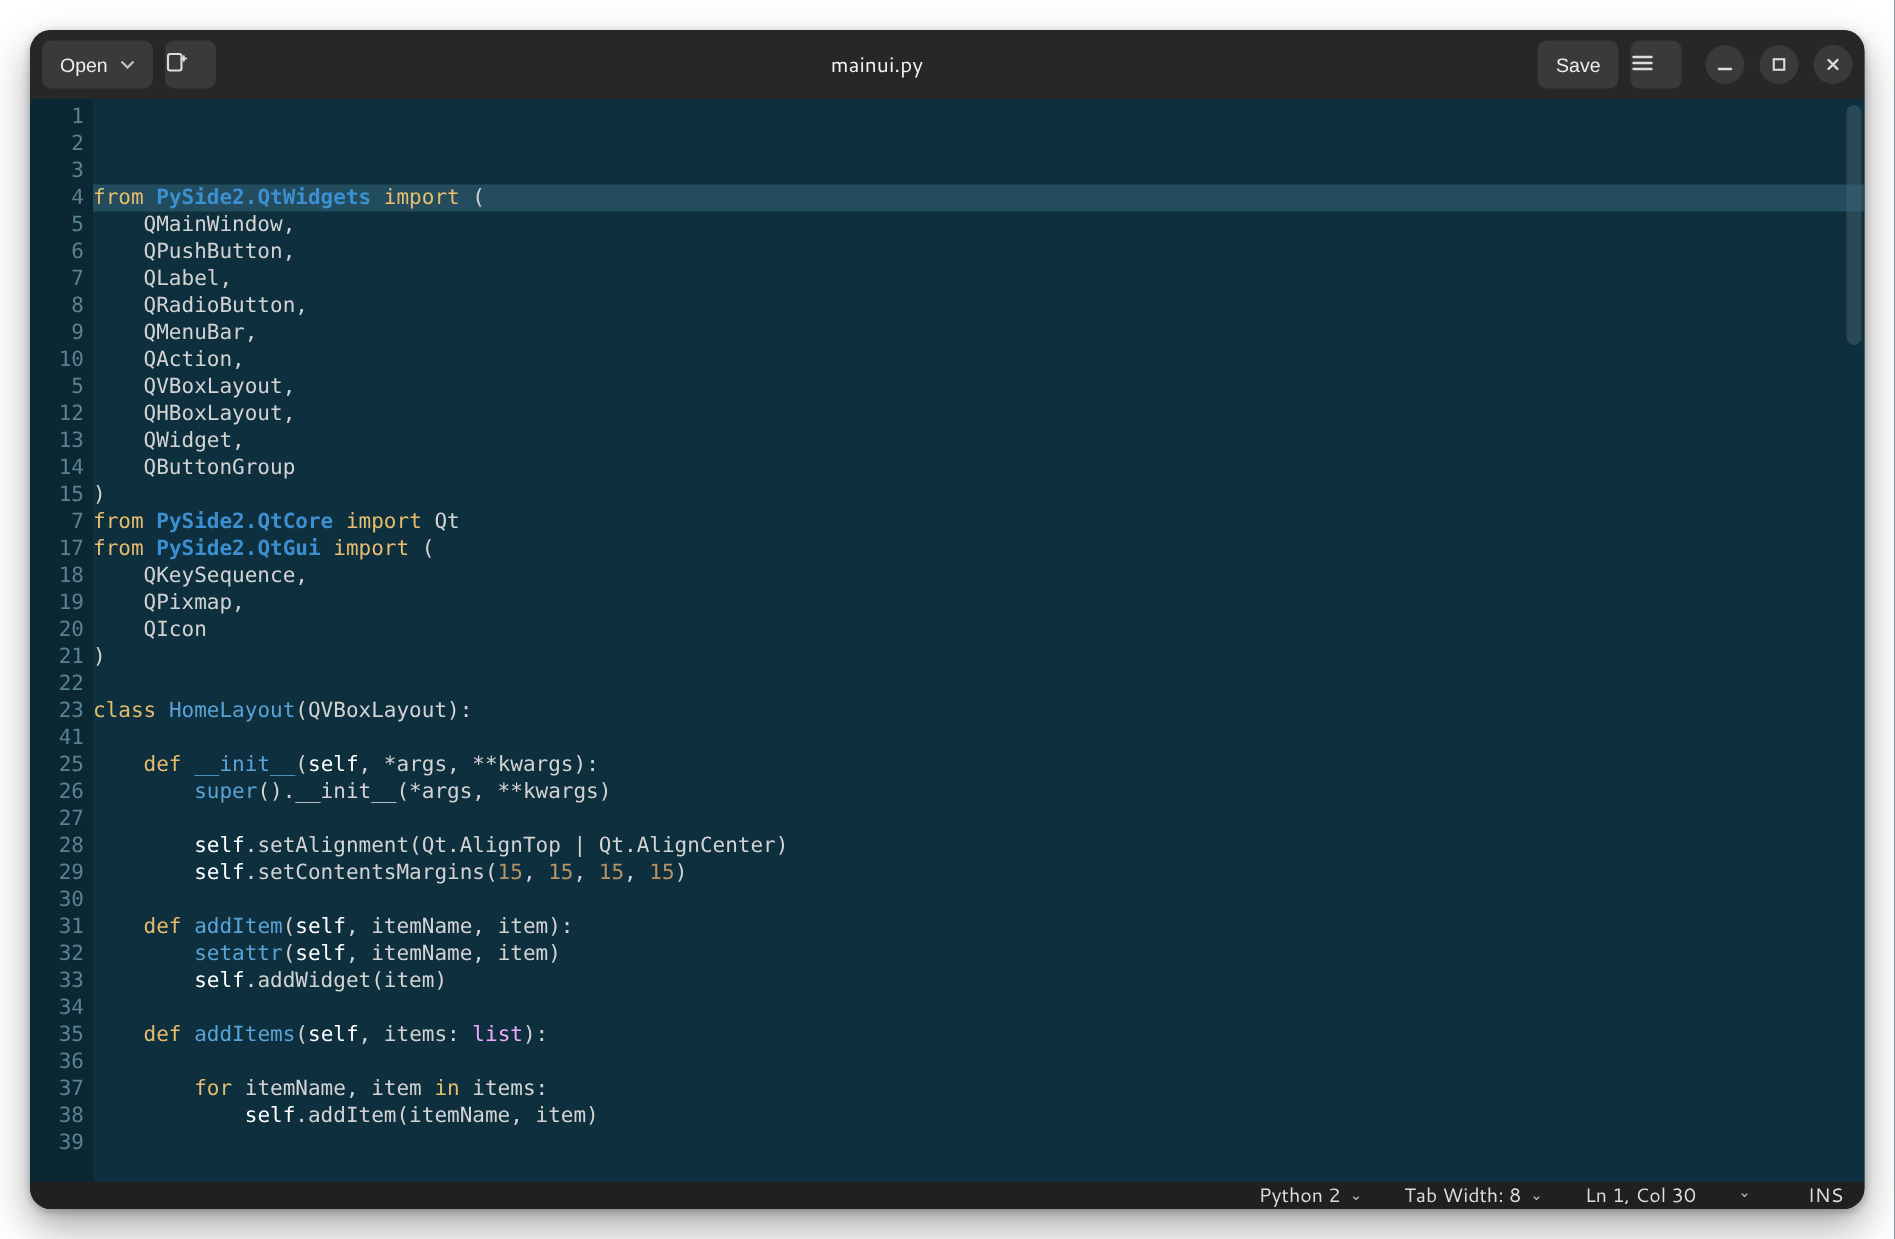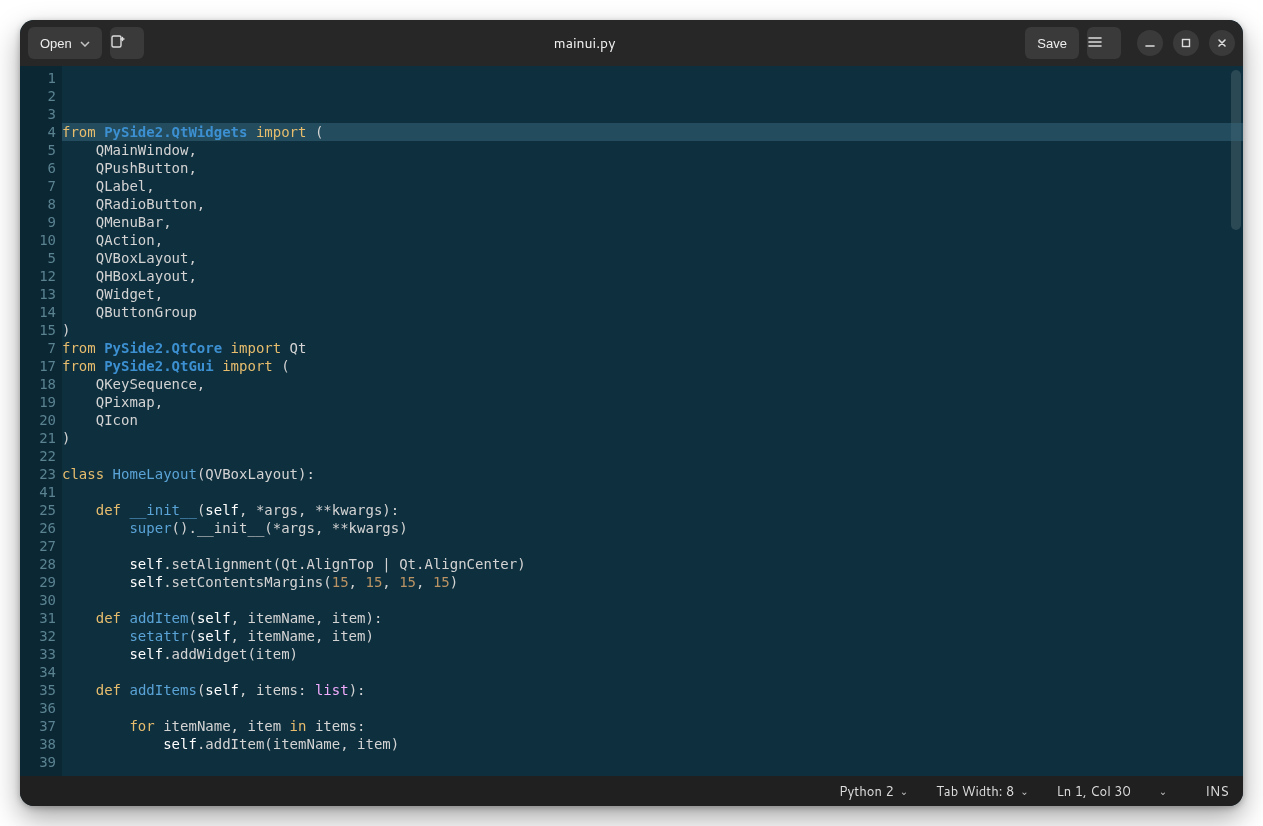--- a/index.html
+++ b/index.html
@@ -58,22 +58,22 @@
   .code .line span { position:relative; z-index:1; }
   .kw { color: #e7bd6d; }           
   .mod { color: #3c90d1; font-weight: bold; }          
   .fn  { color: #5aa3d6; }          
   .cls { color: #5aa3d6; }          
   .self{ color: #ffffff; }
   .tp  { color: #f0abfc; }
   .num { color: #b99363; }
   .txt { color: #d3d3d3; }
   .statusbar {
-    height: 30px; background: #202020; color: #ddd;
-    display: flex; align-items: center; padding: 0 14px; gap: 28px;
+    height: 18px; background: #202020; color: #ddd;
+    display: flex; align-items: flex-start; padding: 0 14px; gap: 28px;
     font-size: 13px;
     justify-content: flex-end;
   }
   .statusbar .group { display: inline-flex; align-items:center; gap:6px; cursor:pointer;}
   .chev { font-size: 10px; opacity:.85;}
   .ins { margin-left: 10px; }
   .scrollbar-ind { position:absolute; right:2px; top:4px; width:10px; height:160px;
     background: rgba(255,255,255,.12); border-radius:5px; }
 </style>
 </head>

